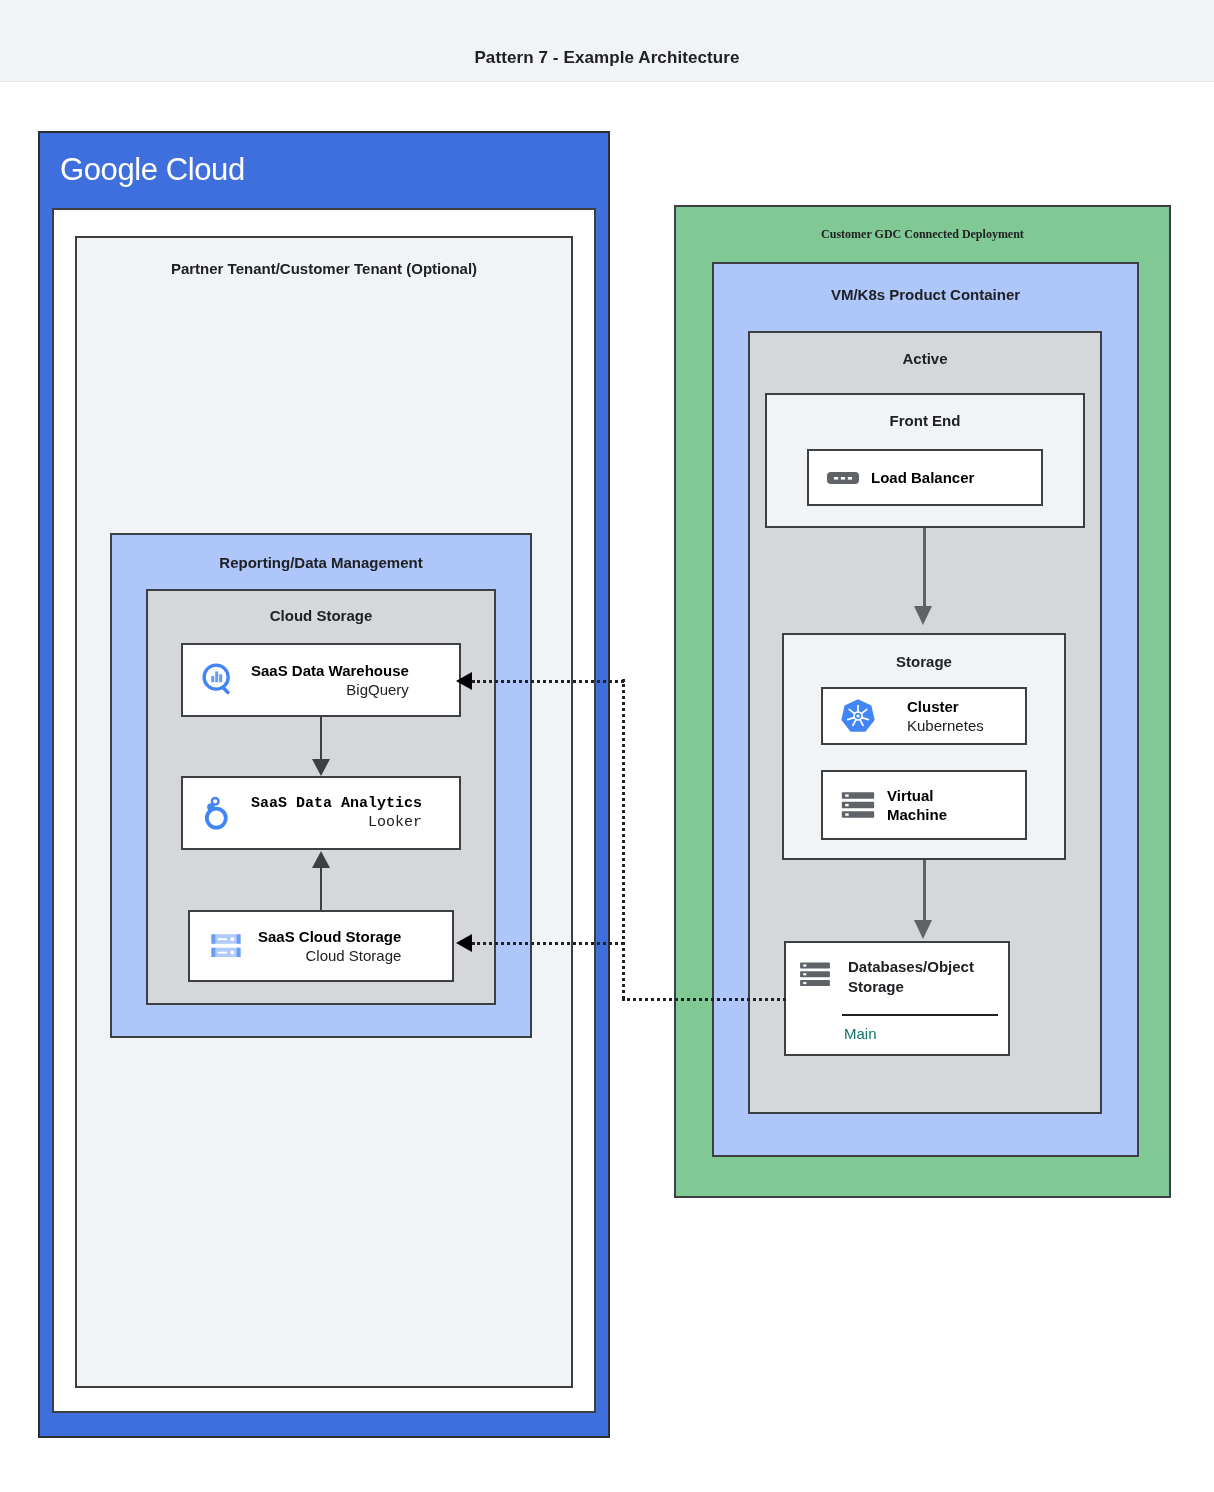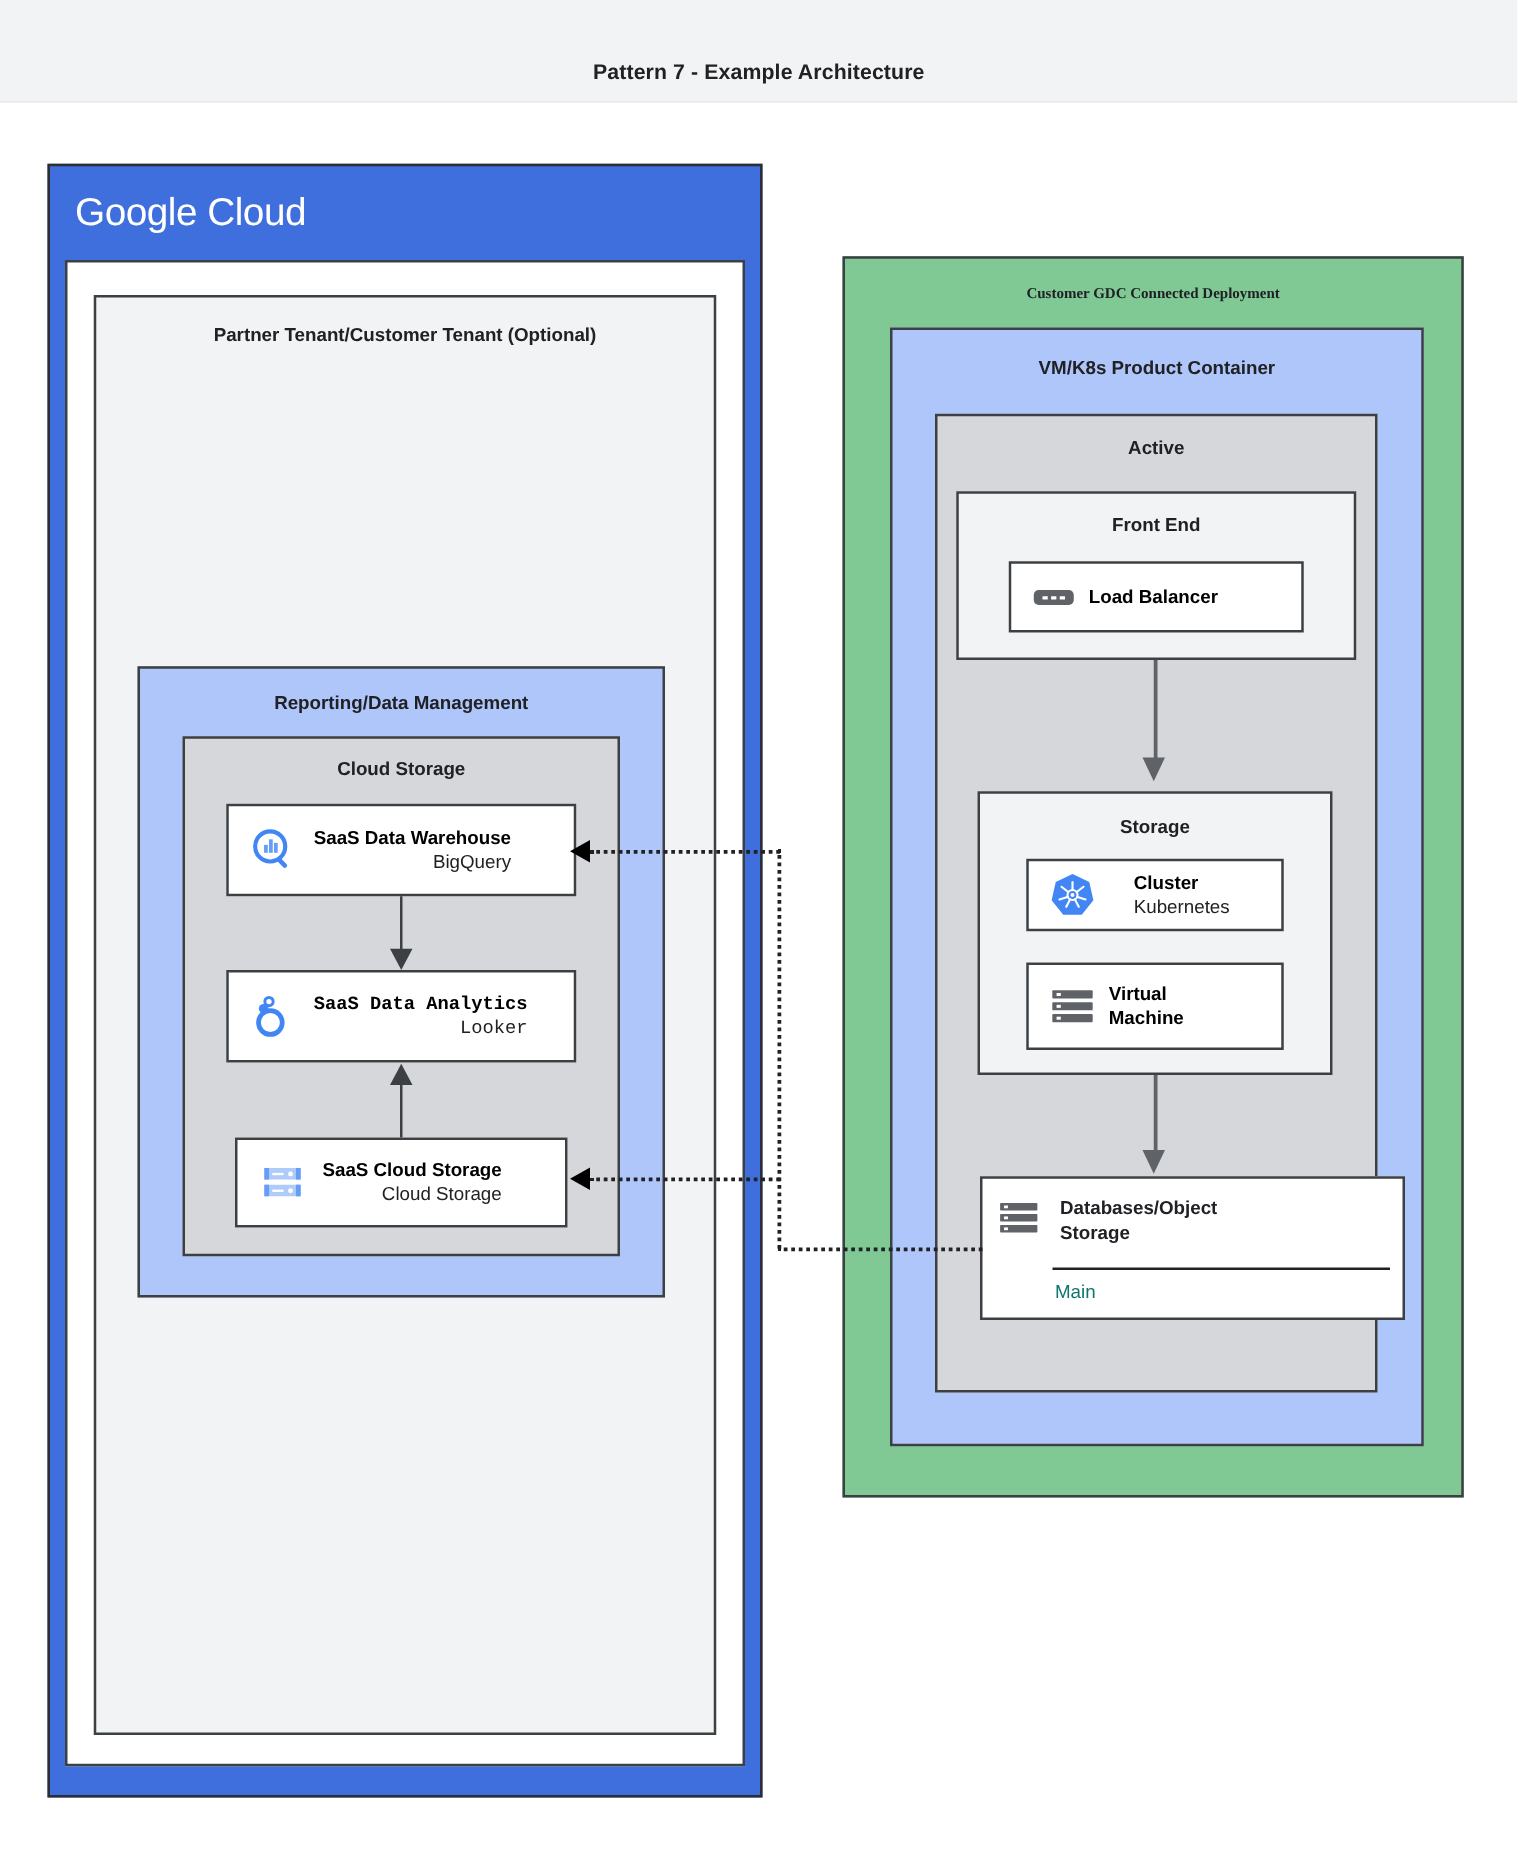--- a/index.html
+++ b/index.html
@@ -79,21 +79,21 @@
   .c-lb .txt { margin-left: 6px; }
 
   .compute   { left: 782px; top: 633px;  width: 284px;  height: 227px; background: #f1f3f4; }
   .compute > .box-title { top: 18px; font-size: 15px; }
 
   .c-k8s     { left: 821px; top: 687px;  width: 206px; height: 58px; padding-left: 10px; gap: 20px; }
   .c-vm      { left: 821px; top: 770px;  width: 206px; height: 70px; padding-left: 10px; }
   .c-k8s .ico, .c-vm .ico { width: 50px; }
   .c-k8s .txt, .c-vm .txt { margin-left: 4px; }
 
-  .dbbox     { left: 784px; top: 941px;  width: 340px;  height: 115px; background: #ffffff; }
+  .dbbox     { left: 784px; top: 941px;  width: 226px;  height: 115px; background: #ffffff; }
   .db-head   { position: absolute; left: 12px; top: 14px; right: 12px; display: flex; align-items: flex-start; }
   .db-head .ico { width: 44px; flex: 0 0 auto; padding-top: 2px; }
   .db-head .t1 { font-size: 15px; font-weight: bold; line-height: 1.3; color:#202124; margin-left: 6px; }
   .db-divider{ position: absolute; left: 56px; right: 10px; top: 71px; height: 2px; background: #202124; }
   .db-sub    { position: absolute; left: 58px; top: 82px; font-size: 15px; color: #0f766e; }
 
   
   .vline { position: absolute; background: #3c4043; width: 2px; }
   .vline-gray { position: absolute; background: #5f6368; width: 3px; }
   .arrow-down { position: absolute; width: 0; height: 0; border-left: 9px solid transparent; border-right: 9px solid transparent; }

